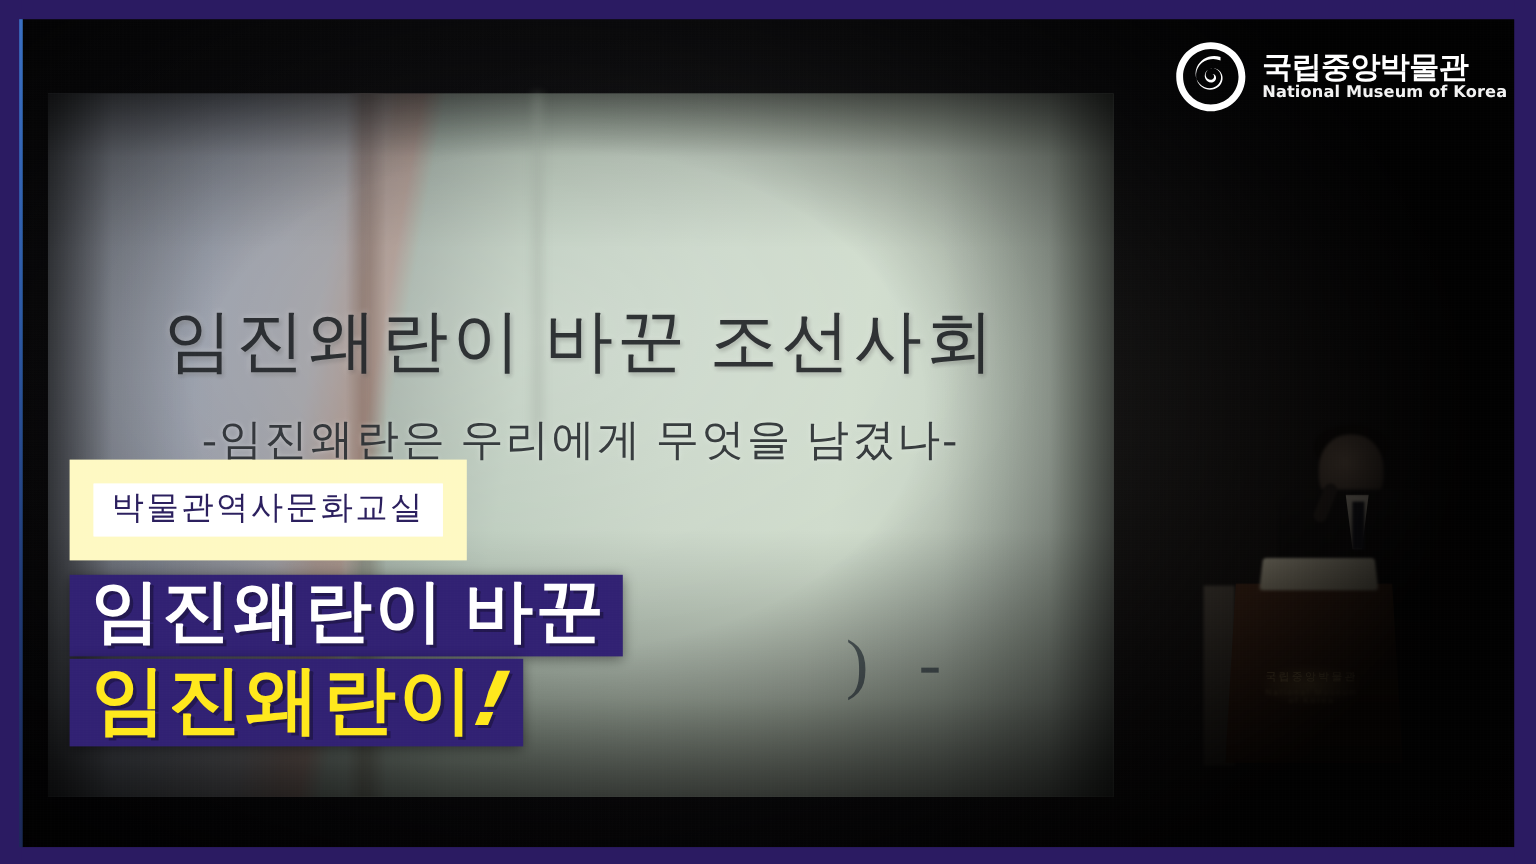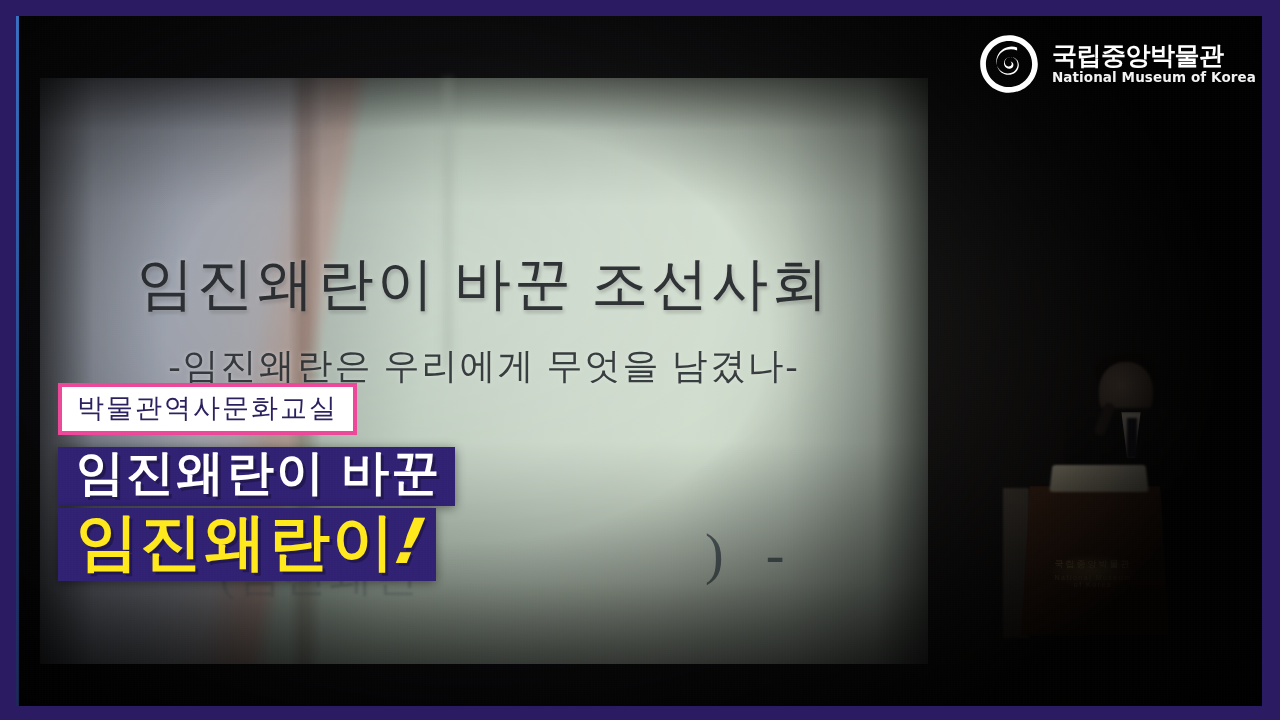--- a/index.html
+++ b/index.html
@@ -171,40 +171,40 @@
   }
   .logo-en{
     color:#f2f2f2;font-size:13.5px;font-weight:700;letter-spacing:.1px;line-height:1;
     font-family:"DejaVu Sans","Liberation Sans",sans-serif;
   }
 
   
   .titles{position:absolute;left:58px;top:383px;z-index:30;}
 
   .kicker{
-    display:inline-block;background:#ec4899;padding:4px;
+    display:inline-block;background:#fef9c3;padding:20px;
   }
   .kicker-inner{
     border:2px solid #fff;background:#fff;padding:3px 13px 5px;
   }
   .kicker-text{
     font-family:"DejaVu Sans","Liberation Sans",sans-serif;
     font-size:27px;font-weight:400;color:#2b1f5e;letter-spacing:2px;line-height:1.18;
     white-space:nowrap;display:block;
   }
 
   .title-line{
     display:inline-block;background:#312173;
     padding:2px 14px 8px 18px;margin-top:12px;
     box-shadow:0 2px 10px rgba(0,0,0,.45);
   }
   .title-line.second{margin-top:2px;padding-right:10px;}
   .title-main{
-    font-family:Liberation Sans, sans-serif;
-    font-weight:700;font-size:48px;line-height:1.02;letter-spacing:2px;
+    font-family:Liberation Serif, serif;
+    font-weight:700;font-size:57px;line-height:1.02;letter-spacing:2px;
     color:#ffffff;white-space:nowrap;display:block;
     text-shadow:3px 3px 0 rgba(0,0,0,.30);
   }
   .title-accent{
     font-family:"DejaVu Sans","Liberation Sans",sans-serif;
     font-weight:700;font-size:62px;line-height:1.02;letter-spacing:2px;
     color:#ffe81c;white-space:nowrap;display:block;
     text-shadow:3px 3px 0 rgba(0,0,0,.30);
   }
   .bang{font-style:italic;display:inline-block;transform:skewX(-12deg);}

